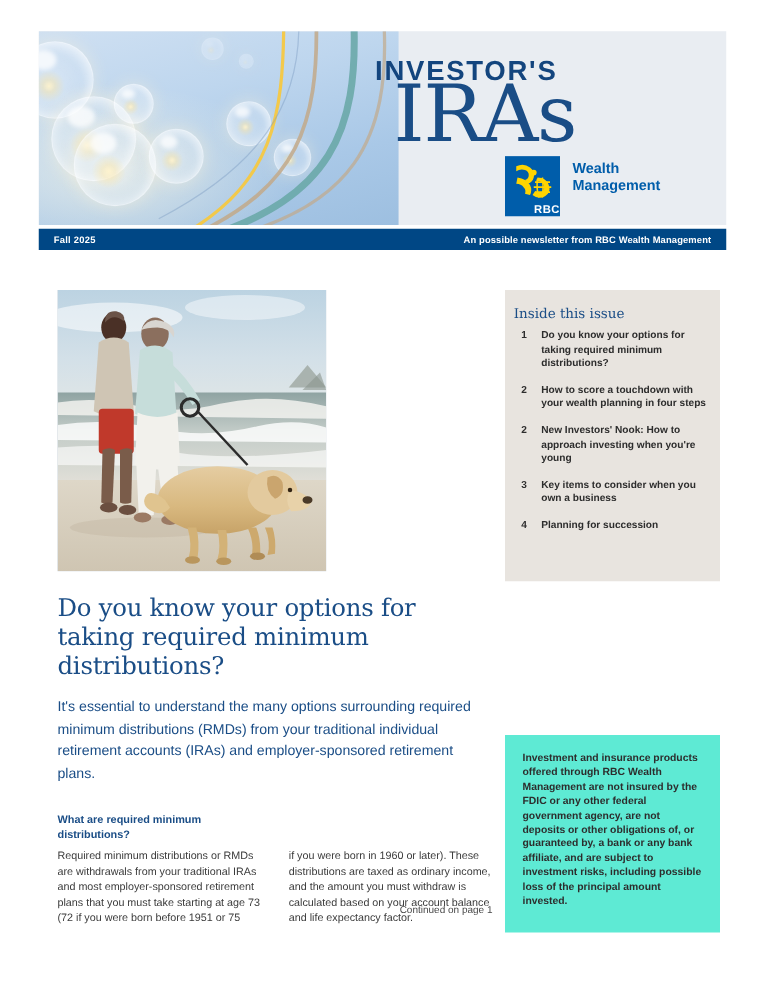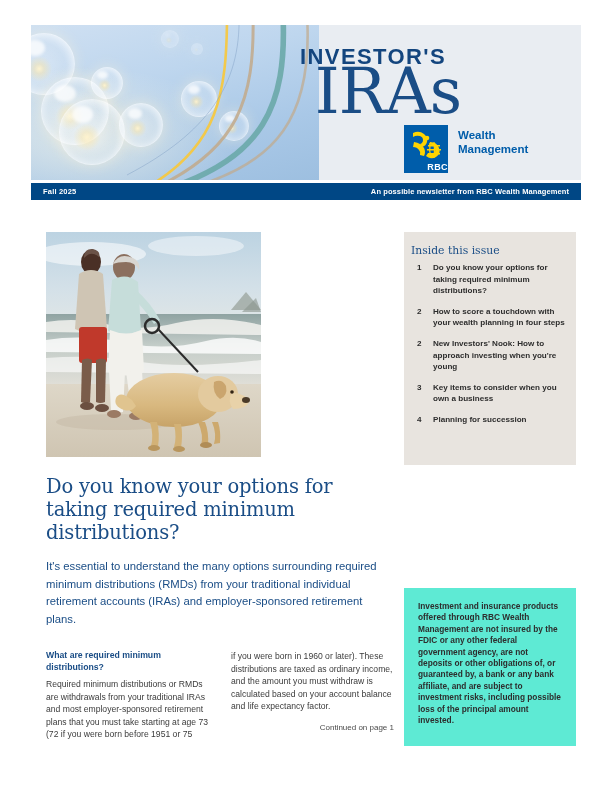--- a/index.html
+++ b/index.html
@@ -111,21 +111,21 @@
     font-family:"DejaVu Serif", serif;
     font-size:19.5px; font-weight:400; line-height:23px;
     color:#1a4d86; letter-spacing:-.2px;
   }
   #article-deck {
     margin-top:14px;
     font-size:11.3px; line-height:17.5px; font-weight:400;
     color:#1a4d86;
   }
   #columns {
-    margin-top:22px; display:flex; gap:22px;
+    margin-top:22px; display:flex; gap:22px;align-items:flex-end;
   }
   .col { width:163px; }
   #subhead {
     font-size:8.7px; font-weight:700; line-height:11.5px;
     color:#1a4d86; margin-bottom:5px;
   }
   .body-text {
     font-size:8.6px; line-height:12.6px; color:#3b3b3b;
   }
   #continued {

